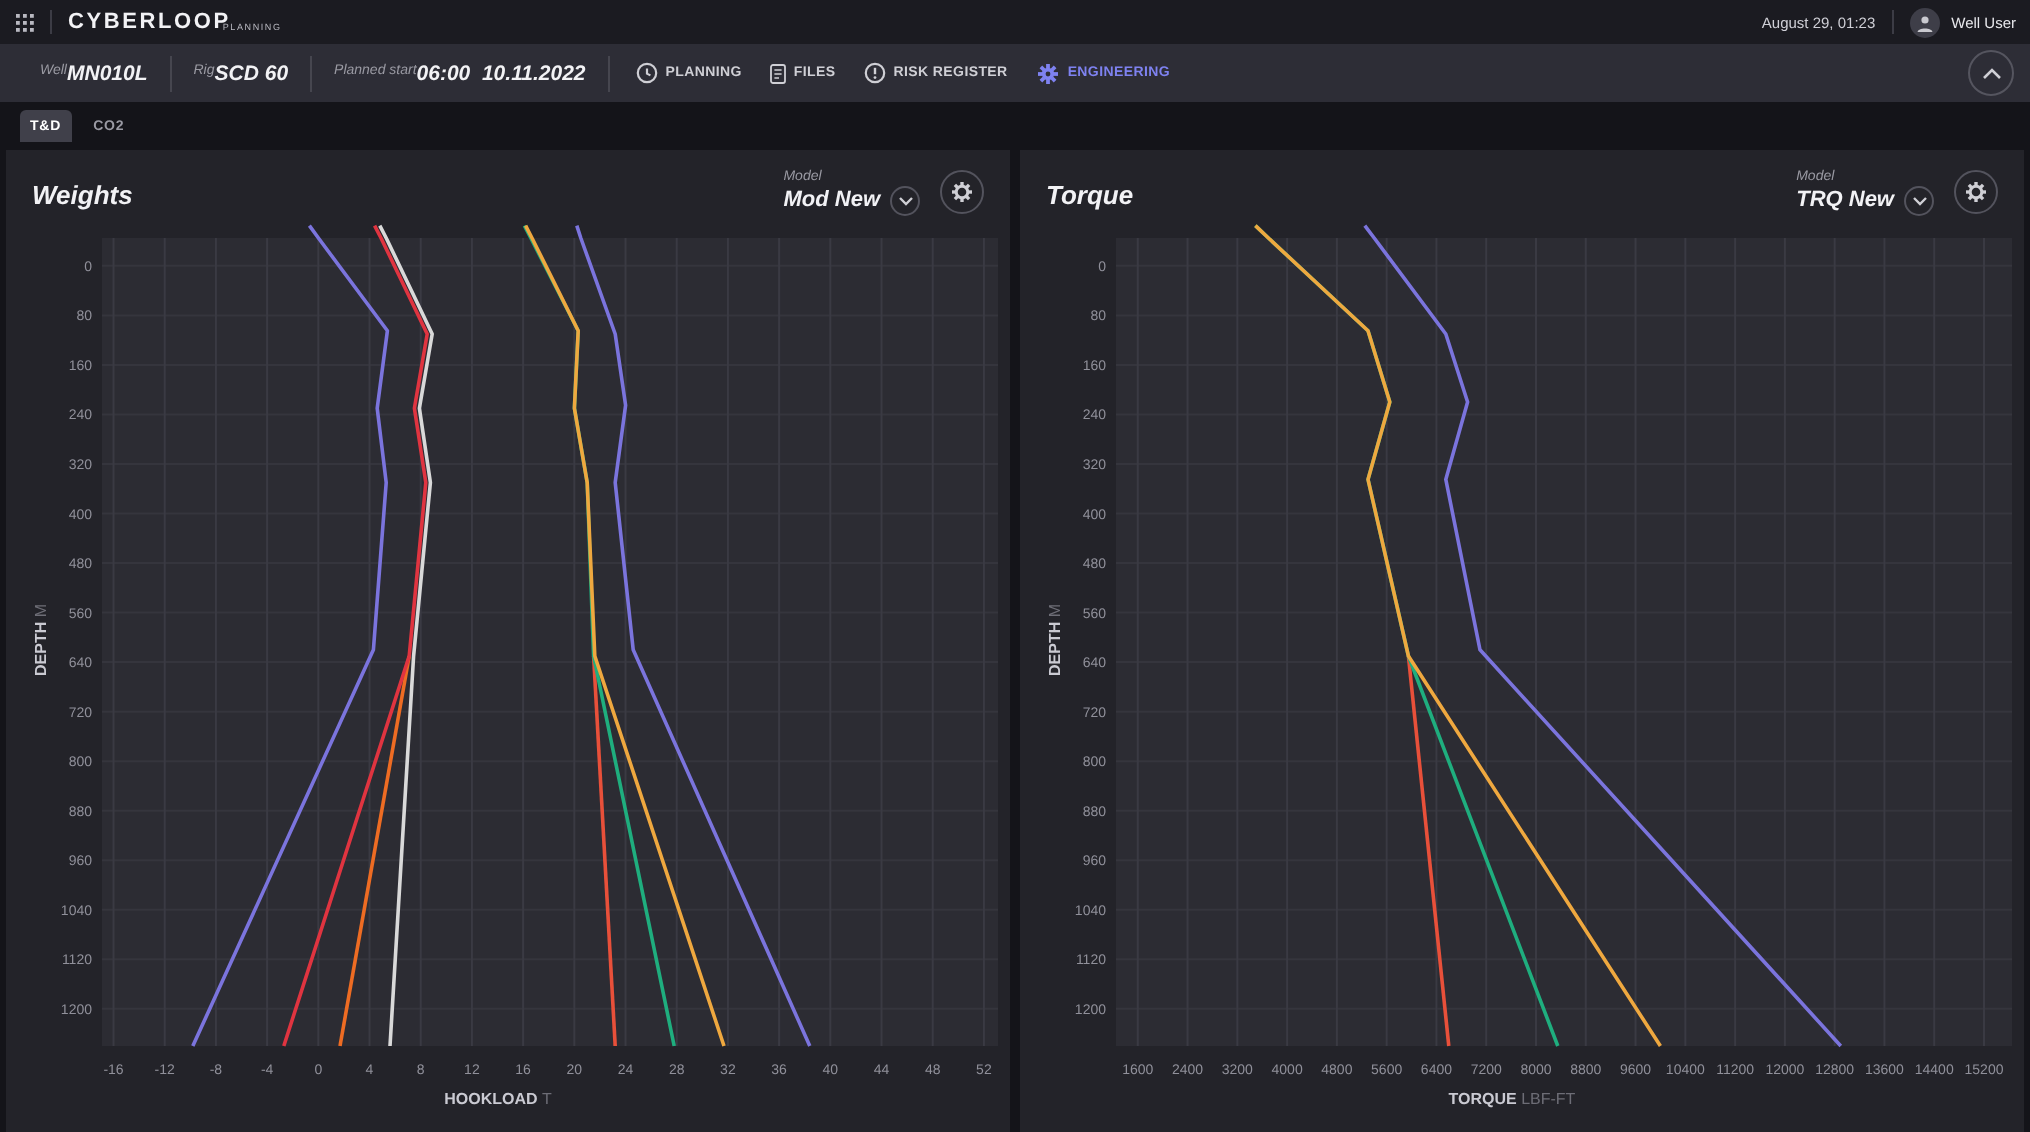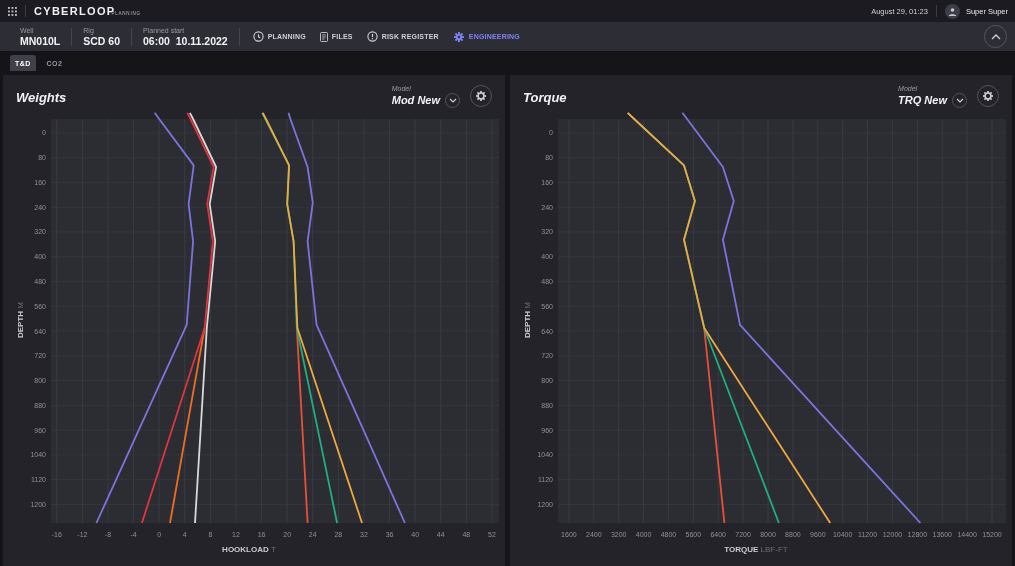--- a/index.html
+++ b/index.html
@@ -15,21 +15,21 @@
   .logo { display:flex; align-items:flex-end; }
   .logo-text { color:#f2f2f5; font-weight:bold; font-size:11px; letter-spacing:1.3px; }
   .logo-sub { color:#b9b9c1; font-size:4.5px; letter-spacing:0.8px; margin-left:-4px; margin-bottom:1px; }
   .tb-date { color:#cfcfd6; font-size:7.5px; }
   .avatar { width:15px; height:15px; border-radius:50%; background:#3e3e48; display:flex; align-items:center; justify-content:center; }
   .tb-user { color:#e8e8ec; font-size:7.5px; margin-left:6px; }
 
   
   .contextbar { position:absolute; top:22px; left:0; right:0; height:29px; background:#2d2d36;
                 display:flex; align-items:center; padding:0 8px 0 20px; }
-  .ctx-field { display:flex; flex-direction:column; justify-content:center; }
+  .ctx-field { display:flex; justify-content:center;font-style:italic; }
   .ctx-label { color:#9a9aa3; font-size:7px; line-height:9px; }
   .ctx-value { color:#f2f2f5; font-size:10.5px; font-weight:bold; line-height:12px; white-space:pre; }
   .ctx-div { width:1px; height:18px; background:#46464f; margin:0 11px; }
   .ctx-nav { display:flex; align-items:center; margin-left:2px; }
   .nav-item { display:flex; align-items:center; margin-right:14px; color:#cfcfd5; font-size:7px; font-weight:bold; letter-spacing:0.2px; }
   .nav-item .nv-icon { margin-right:4px; display:flex; }
   .nav-item.active { color:#7e82f0; }
   .collapse-btn { position:absolute; right:8px; top:3px; width:23px; height:23px; border-radius:50%;
                   border:1px solid #55555f; background:transparent; display:flex; align-items:center; justify-content:center; }
 
@@ -84,21 +84,21 @@
     </div>
     <div class="tb-right">
       <span class="tb-date">August 29, 01:23</span>
       <span class="tb-divider"></span>
       <span class="avatar">
         <svg width="9" height="9" viewBox="0 0 9 9">
           <circle cx="4.5" cy="3" r="1.8" fill="#c9c9cf"></circle>
           <path d="M0.8 9 C0.8 6.6 8.2 6.6 8.2 9 Z" fill="#c9c9cf"></path>
         </svg>
       </span>
-      <span class="tb-user">Super Super</span>
+      <span class="tb-user">Well User</span>
     </div>
   </header>
 
   <div class="contextbar">
     <div class="ctx-field">
       <span class="ctx-label">Well</span>
       <span class="ctx-value">MN010L</span>
     </div>
     <span class="ctx-div"></span>
     <div class="ctx-field">

